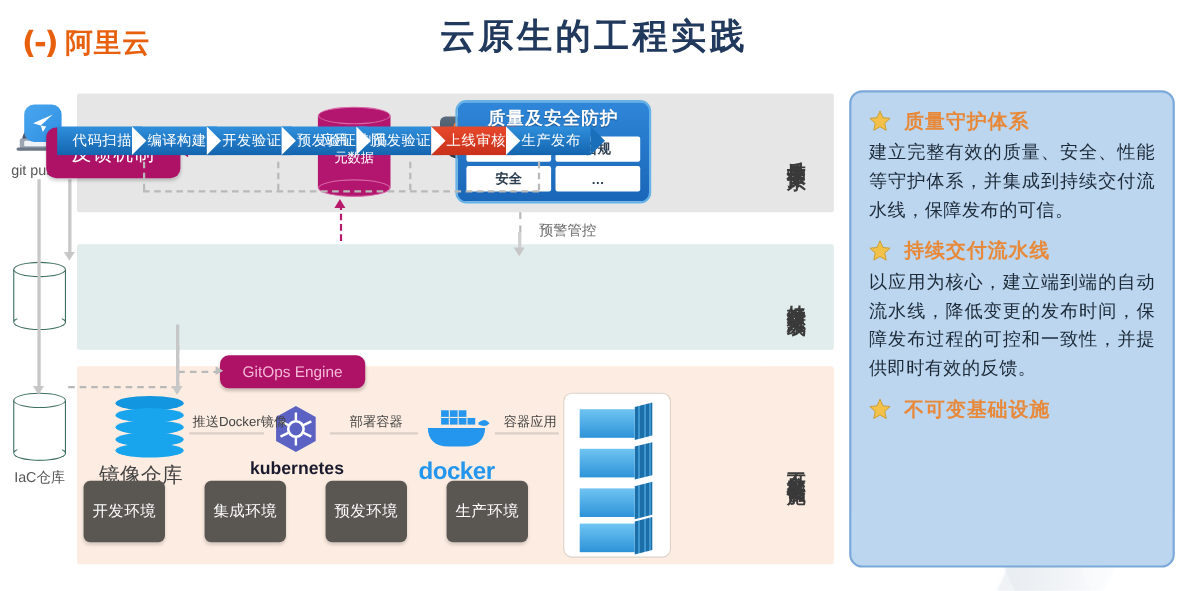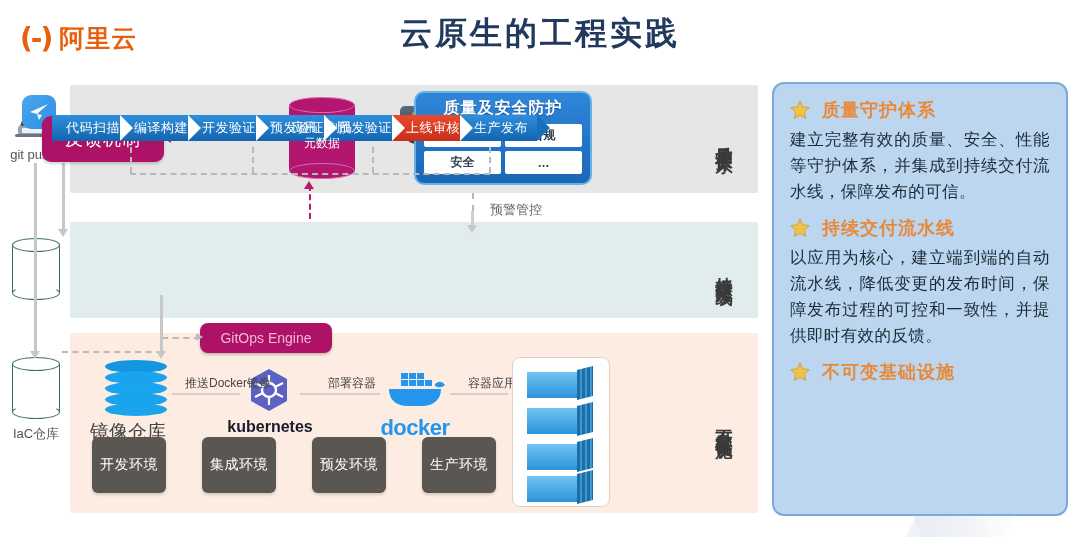--- a/index.html
+++ b/index.html
@@ -117,35 +117,35 @@
   .reg { position:absolute; left:105px; top:275px; width:62px; height:56px; }
   .reg .lay { position:absolute; left:0; width:100%; height:13px; background:#1ba1e8;
               border-radius:50%; }
   .reg-label { position:absolute; left:90px; top:334px; width:90px; text-align:left;
                font-size:19px; color:#444; }
   .k8s { position:absolute; left:245px; top:282px; width:48px; height:48px; }
   .k8s-label { position:absolute; left:215px; top:333px; width:110px; text-align:center;
                font-size:16px; font-weight:700; color:#1a1a2e; }
   .dk-label { position:absolute; left:355px; top:330px; width:120px; text-align:center;
               font-size:22px; font-weight:700; color:#2496ed; letter-spacing:-.5px; }
-  .edge-label { position:absolute; font-size:12px; color:#444;margin-left:10px; }
+  .edge-label { position:absolute; font-size:12px; color:#444; }
   .edge1 { left:175px; top:290px; }
   .edge2 { left:318px; top:290px; }
   .edge3 { left:458px; top:290px; }
 
   .ctn-box { position:absolute; left:512px; top:272px; width:98px; height:150px;
              background:#fff; border:1px solid #dcd2c8; border-radius:8px; }
   .ctn { position:absolute; left:14px; width:66px; height:26px; }
   .ctn .face { position:absolute; left:0; top:0; width:50px; height:26px;
                background:linear-gradient(180deg,#6fc4f2,#2d93d8); }
   .ctn .side { position:absolute; left:50px; top:-4px; width:16px; height:30px;
                background:repeating-linear-gradient(90deg,#1b6ea8 0 3px,#3f97d0 3px 5px);
                transform:skewY(-14deg); }
 
-  .envrow { position:absolute; left:92px; top:352px; display:flex; gap:36px; }
+  .envrow { position:absolute; left:76px; top:352px; display:flex; gap:36px; }
   .env { width:74px; height:56px; background:#5a5652; border-radius:6px; color:#fff;
          font-size:14px; display:flex; align-items:center; justify-content:center;
          box-shadow:0 2px 3px rgba(0,0,0,.15); letter-spacing:.5px; }
 
   
   .ar { position:absolute; background:#c7c7c7; }
   .arv { width:3px; }
   .arh { height:3px; }
   .arhead { position:absolute; width:0; height:0; border-left:5px solid transparent;
             border-right:5px solid transparent; border-top:8px solid #c7c7c7; }

